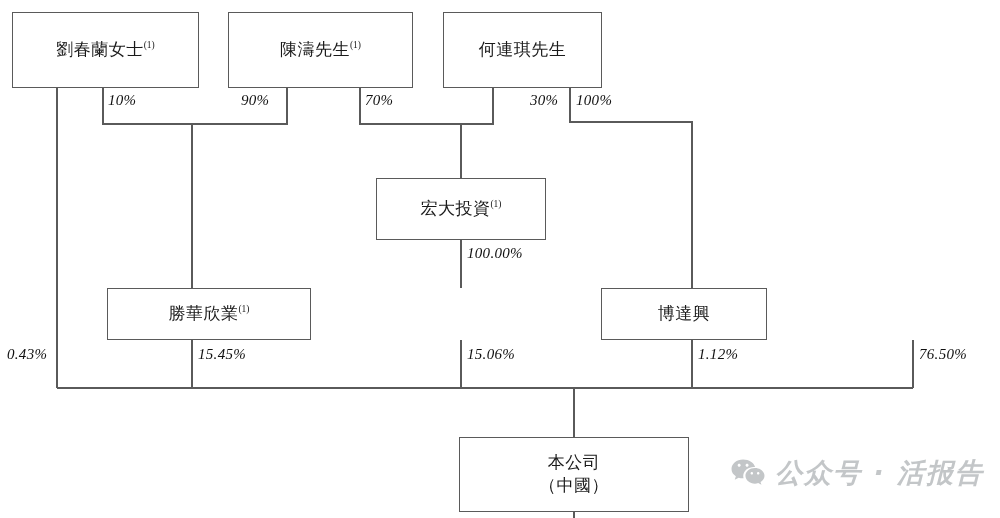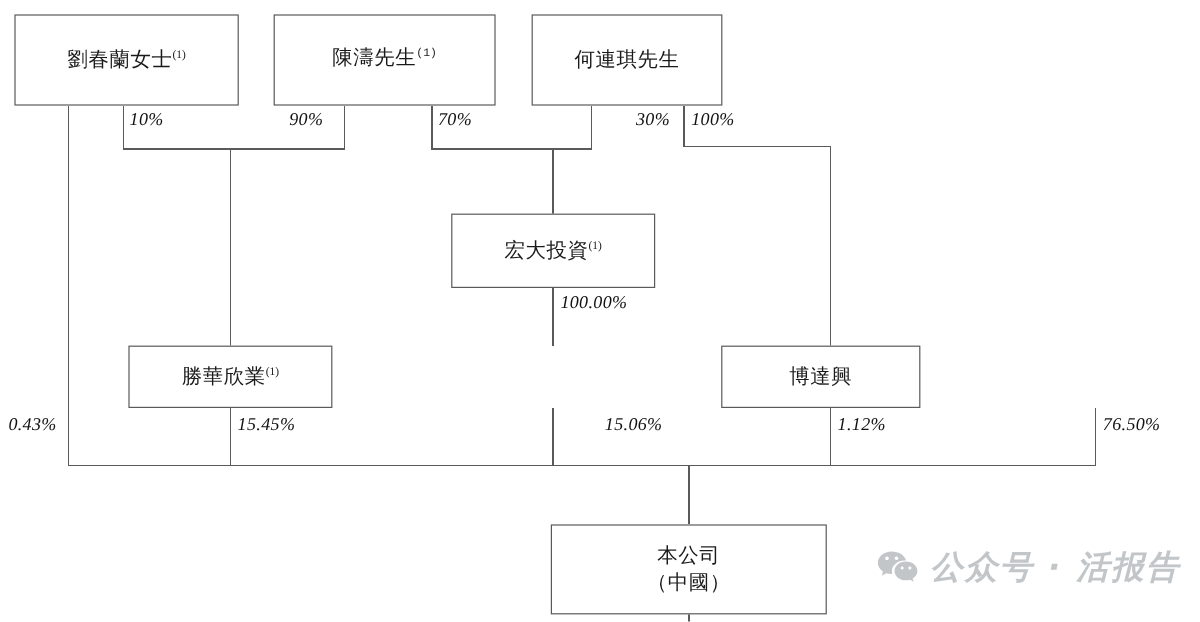--- a/index.html
+++ b/index.html
@@ -55,39 +55,39 @@
 
     </g>
   </svg>
 
   <div class="node" style="left:12px;top:12px;width:187px;height:76px;">
     <div class="label">
       <span>劉春蘭女士</span><sup>(1)</sup>
     </div>
   </div>
 
-  <div class="node" style="left:228px;top:12px;width:185px;height:76px;font-family:Liberation Mono, monospace;">
+  <div class="node" style="left:228px;top:12px;width:185px;height:76px;">
     <div class="label">
       <span>陳濤先生</span><sup>(1)</sup>
     </div>
   </div>
 
   <div class="node" style="left:443px;top:12px;width:159px;height:76px;">
     <div class="label">
       <span>何連琪先生</span><sup></sup>
     </div>
   </div>
 
   <div class="node" style="left:376px;top:178px;width:170px;height:62px;">
     <div class="label">
       <span>宏大投資</span><sup>(1)</sup>
     </div>
   </div>
 
-  <div class="node" style="left:107px;top:288px;width:170px;height:52px;">
+  <div class="node" style="left:107px;top:288px;width:204px;height:52px;">
     <div class="label">
       <span>勝華欣業</span><sup>(1)</sup>
     </div>
   </div>
 
 
   <div class="node" style="left:601px;top:288px;width:166px;height:52px;">
     <div class="label">
       <span>博達興</span><sup></sup>
     </div>
@@ -110,21 +110,21 @@
   <div class="pct" style="left:498px;top:92px;margin-left:32px;">30%</div>
 
   <div class="pct" style="left:576px;top:92px;">100%</div>
 
   <div class="pct" style="left:467px;top:245px;">100.00%</div>
 
   <div class="pct" style="left:7px;top:346px;">0.43%</div>
 
   <div class="pct" style="left:198px;top:346px;">15.45%</div>
 
-  <div class="pct" style="left:467px;top:346px;margin-left:37px;">15.06%</div>
+  <div class="pct" style="left:467px;top:346px;">15.06%</div>
 
   <div class="pct" style="left:698px;top:346px;">1.12%</div>
 
   <div class="pct" style="left:919px;top:346px;">76.50%</div>
 
   <div id="watermark" style="left:731px;top:455px;font-style:italic;">
     <svg class="wm-icon" viewBox="0 0 40 34">
       <path fill="#c3c6c8" d="M14.2 1.2C6.6 1.2 0.6 6.2 0.6 12.3c0 3.5 2 6.6 5.1 8.6l-1.3 4 4.6-2.4c1.6 0.4 3 0.7 4.6 0.7 0.4 0 0.8 0 1.2-0.06 -0.25-0.9-0.4-1.8-0.4-2.7 0-5.8 5.6-10.5 12.6-10.5 0.5 0 0.9 0.02 1.35 0.07C27.1 5.1 21.3 1.2 14.2 1.2z M9.6 9.6c-1 0-1.8-0.8-1.8-1.8 0-1 0.8-1.8 1.8-1.8 1 0 1.8 0.8 1.8 1.8C11.4 8.8 10.6 9.6 9.6 9.6z M18.9 9.6c-1 0-1.8-0.8-1.8-1.8 0-1 0.8-1.8 1.8-1.8 1 0 1.8 0.8 1.8 1.8C20.7 8.8 19.9 9.6 18.9 9.6z"></path>
       <path fill="#c3c6c8" d="M39.4 20.3c0-5.1-5-9.2-11.2-9.2 -6.2 0-11.2 4.1-11.2 9.2 0 5.1 5 9.2 11.2 9.2 1.3 0 2.6-0.2 3.8-0.6l3.8 2 -1.1-3.3C37.7 25.8 39.4 23.2 39.4 20.3z M24.5 18.9c-0.8 0-1.5-0.7-1.5-1.5 0-0.8 0.7-1.5 1.5-1.5 0.8 0 1.5 0.7 1.5 1.5C26 18.2 25.3 18.9 24.5 18.9z M32 18.9c-0.8 0-1.5-0.7-1.5-1.5 0-0.8 0.7-1.5 1.5-1.5 0.8 0 1.5 0.7 1.5 1.5C33.5 18.2 32.8 18.9 32 18.9z"></path>
     </svg>

